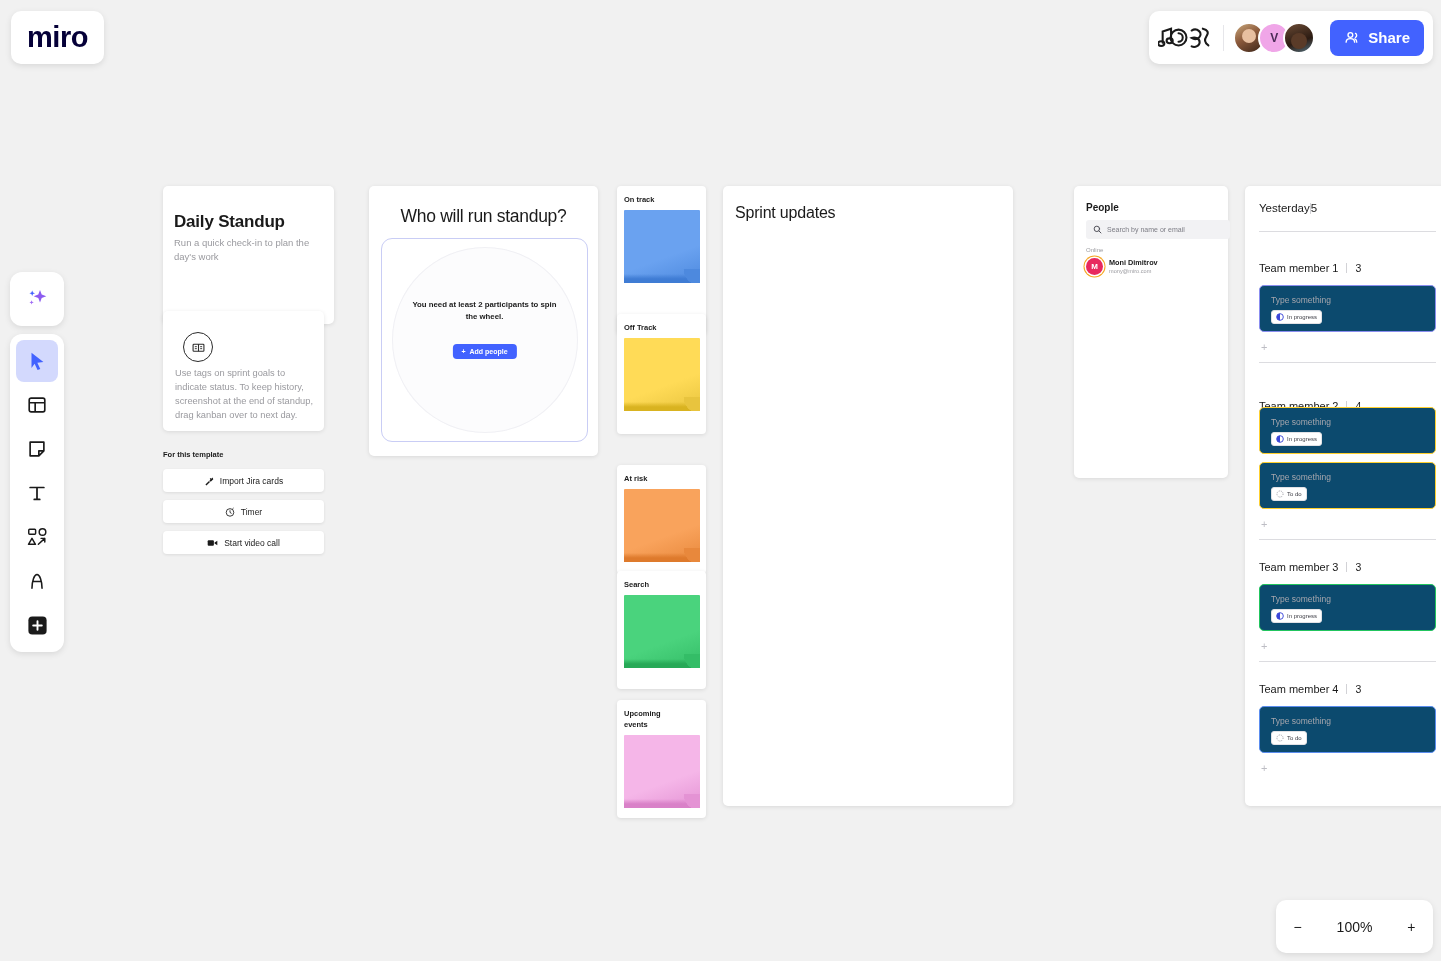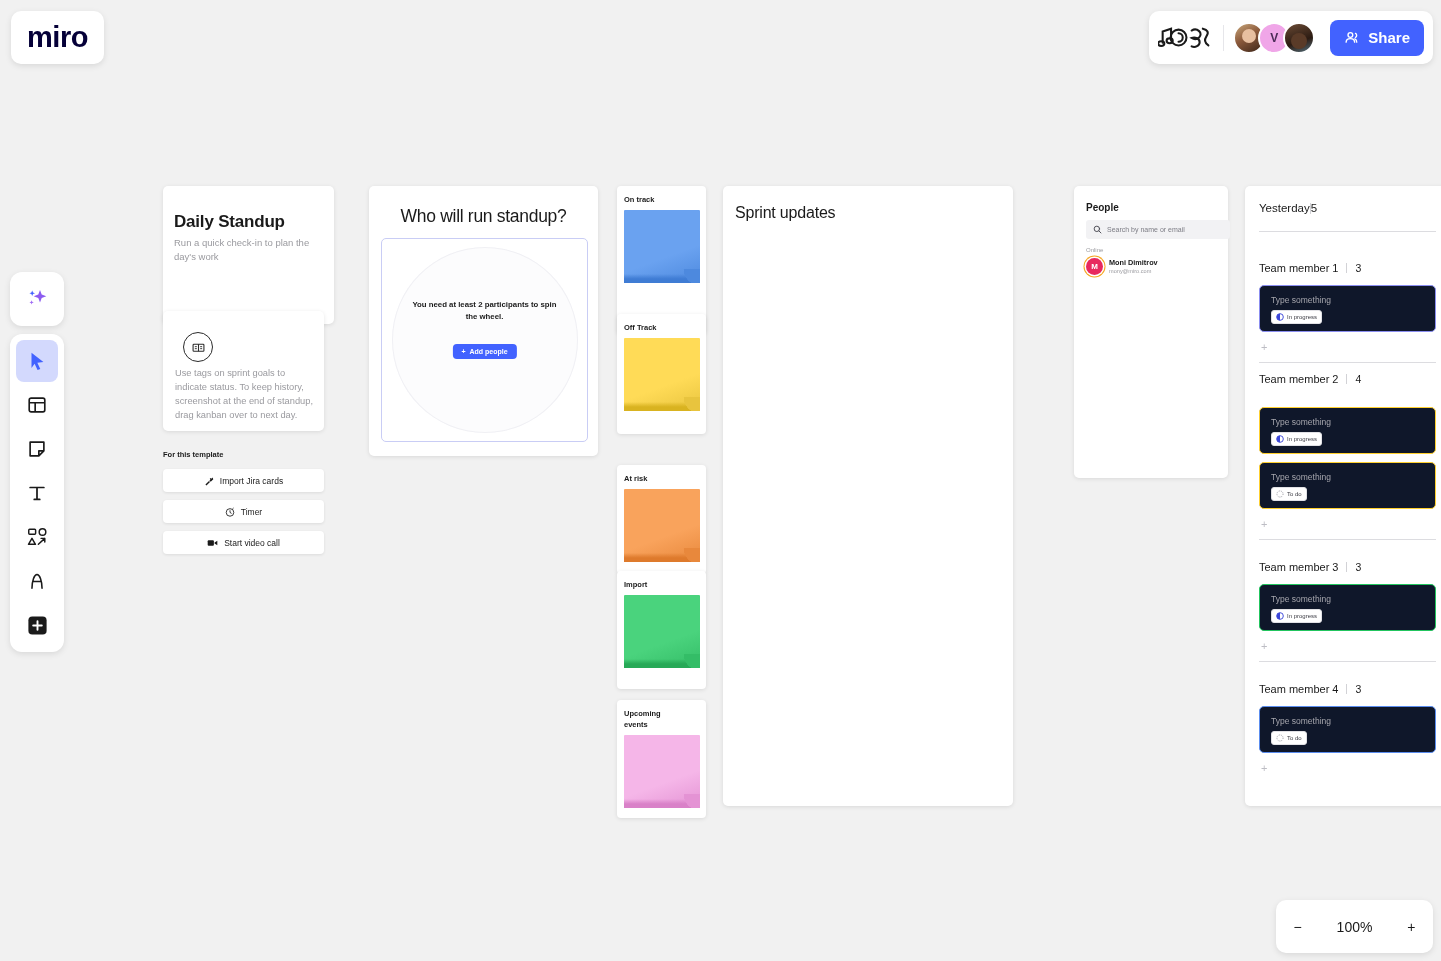--- a/index.html
+++ b/index.html
@@ -88,21 +88,21 @@
            gap:6px;font-size:8.5px;color:#1a1a1a;cursor:pointer;}
   #btn-import{top:469px;}
   #btn-timer{top:500px;}
   #btn-video{top:531px;}
 
   
   #spinner-card{left:369px;top:186px;width:229px;height:270px;}
   .spin-title{position:absolute;left:0;right:0;top:20px;text-align:center;font-size:17.5px;
               font-weight:500;color:#1a1a1a;letter-spacing:-.3px;}
   .spin-area{position:absolute;left:12px;top:52px;width:205px;height:202px;
-             border:1px solid #c9cdf5;border-radius:5px;overflow:hidden;background:#fff;}
+             border:1px solid #c9cdf5;border-radius:11px;overflow:hidden;background:#fff;}
   .wheel{position:absolute;left:50%;top:50%;transform:translate(-50%,-50%);
          width:186px;height:186px;border-radius:50%;background:#fcfcfd;
          box-shadow:0 0 0 1px #f0f0f4 inset;}
   .spin-msg{position:absolute;left:50%;top:60px;transform:translateX(-50%);width:150px;
             text-align:center;font-size:7.8px;font-weight:700;color:#1a1a1a;line-height:1.55;}
   .add-people{position:absolute;left:50%;top:105px;transform:translateX(-50%);
               background:#4262ff;color:#fff;border-radius:4px;height:15px;padding:0 9px;
               display:flex;align-items:center;gap:4px;font-size:7px;font-weight:600;cursor:pointer;}
 
   
@@ -138,21 +138,21 @@
   #kanban-card{left:1245px;top:186px;width:205px;height:620px;}
   .kb-head{position:absolute;left:14px;top:16px;display:flex;align-items:center;}
   .kb-head .t{font-size:11.5px;color:#1a1a1a;}
   .kb-head .sep{width:1px;height:11px;background:#d2d2d6;}
   .kb-head .n{font-size:11.5px;color:#1a1a1a;}
   .kb-rule{position:absolute;left:14px;width:177px;height:1px;background:#dcdce0;}
   .kb-member{position:absolute;left:14px;display:flex;align-items:center;gap:8px;}
   .kb-member .t{font-size:11px;color:#1a1a1a;}
   .kb-member .sep{width:1px;height:10px;background:#d2d2d6;}
   .kb-member .n{font-size:10.5px;color:#1a1a1a;}
-  .kb-note{position:absolute;left:14px;width:177px;height:47px;background:#0f172a;border-radius:5px;
+  .kb-note{position:absolute;left:14px;width:177px;height:47px;background:#0c4a6e;border-radius:5px;
            border:1.6px solid #9aa4f2;box-sizing:border-box;cursor:text;}
   .kb-note .ph{position:absolute;left:11px;top:9px;font-size:8.5px;color:#a6a6ad;}
   .chip{position:absolute;left:11px;top:24px;height:12px;border:1px solid #e2e2e6;border-radius:3px;
         background:#fff;display:flex;align-items:center;gap:3px;padding:0 4px;font-size:6px;color:#3c3c44;}
   .kb-plus{position:absolute;font-size:11px;color:#bdbdc4;cursor:pointer;line-height:1;}
 
   
   .zoomctl{position:absolute;right:8px;bottom:8px;width:157px;height:53px;background:#fff;
            border-radius:10px;box-shadow:0 2px 6px rgba(0,0,0,.10);
            display:flex;align-items:center;justify-content:space-around;}
@@ -334,21 +334,21 @@
       </div>
       <div class="sticky-card" style="top: 465px; height: 109px;">
         <div class="sticky-label">At risk</div>
         <div class="sticky" style="top: 24px;">
           <div class="body" style="background: linear-gradient(160deg, rgb(249, 163, 92) 0%, rgb(249, 163, 92) 62%, rgb(232, 136, 60) 100%);"></div>
           <div class="shadowbar" style="background: linear-gradient(rgba(0, 0, 0, 0) 0%, rgb(222, 122, 44) 55%, rgb(222, 122, 44) 100%);"></div>
           <div class="fold" style="background: radial-gradient(circle at 100% 0%, rgb(232, 136, 60) 0px, rgb(232, 136, 60) 55%, rgba(0, 0, 0, 0) 56%);"></div>
         </div>
       </div>
       <div class="sticky-card" style="top: 571px; height: 118px;">
-        <div class="sticky-label">Import</div>
+        <div class="sticky-label">Search</div>
         <div class="sticky" style="top: 24px;">
           <div class="body" style="background: linear-gradient(160deg, rgb(74, 211, 125) 0%, rgb(74, 211, 125) 62%, rgb(52, 189, 103) 100%);"></div>
           <div class="shadowbar" style="background: linear-gradient(rgba(0, 0, 0, 0) 0%, rgb(39, 169, 87) 55%, rgb(39, 169, 87) 100%);"></div>
           <div class="fold" style="background: radial-gradient(circle at 100% 0%, rgb(52, 189, 103) 0px, rgb(52, 189, 103) 55%, rgba(0, 0, 0, 0) 56%);"></div>
         </div>
       </div>
       <div class="sticky-card" style="top: 700px; height: 118px;">
         <div class="sticky-label" style="width: 60px;">Upcoming events</div>
         <div class="sticky" style="top: 35px;">
           <div class="body" style="background: linear-gradient(160deg, rgb(245, 182, 232) 0%, rgb(245, 182, 232) 62%, rgb(228, 147, 212) 100%);"></div>
@@ -401,21 +401,21 @@
           <div class="chip">
             <svg width="8" height="8" viewBox="0 0 12 12">
               <circle cx="6" cy="6" r="5" fill="none" stroke="#3b46d8" stroke-width="1.4"></circle>
               <path d="M6 1.2 A4.8 4.8 0 0 0 6 10.8 Z" fill="#3b46d8"></path>
             </svg>
             <span>In progress</span>
           </div>
         </div>
         <div class="kb-plus" style="top: 156px; left: 16px;">+</div>
         <div class="kb-rule" style="top: 176px;"></div>
-        <div class="kb-member" style="top: 187px;">
+        <div class="kb-member" style="top: 214px;">
           <span class="t">Team member 2</span>
           <span class="sep"></span>
           <span class="n">4</span>
         </div>
         <div class="kb-note" style="top: 221px; border-color: rgb(255, 208, 46);">
           <div class="ph">Type something</div>
           <div class="chip">
             <svg width="8" height="8" viewBox="0 0 12 12">
               <circle cx="6" cy="6" r="5" fill="none" stroke="#3b46d8" stroke-width="1.4"></circle>
               <path d="M6 1.2 A4.8 4.8 0 0 0 6 10.8 Z" fill="#3b46d8"></path>

